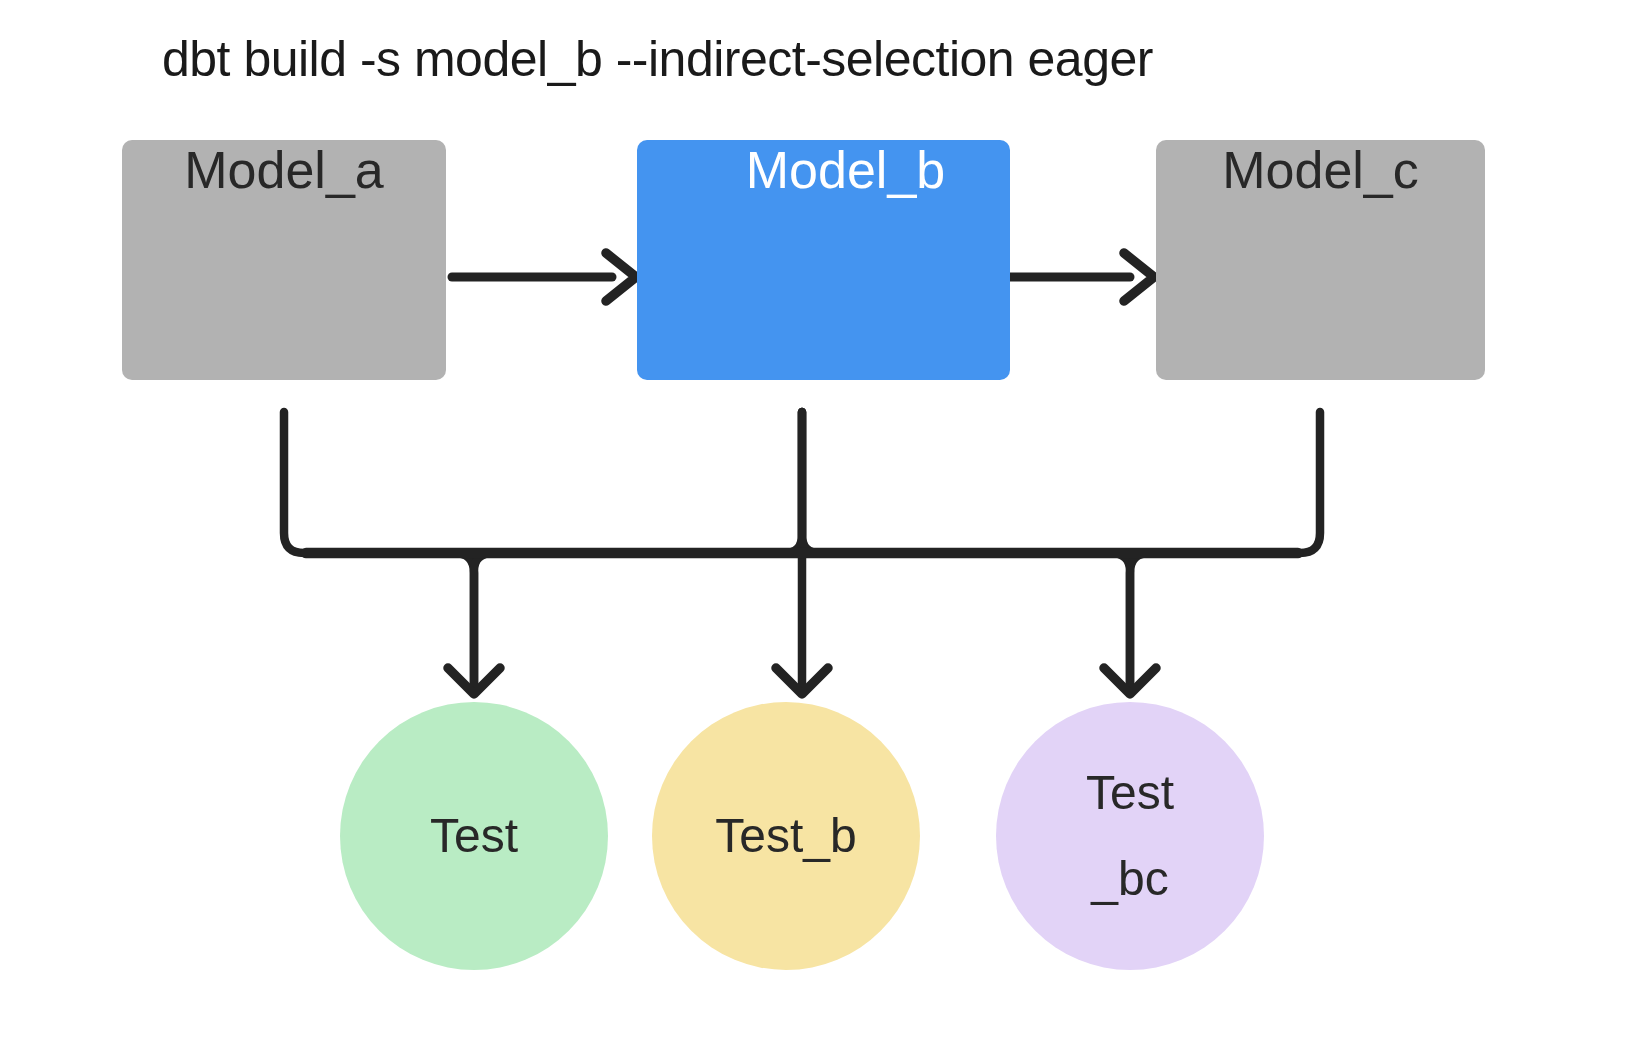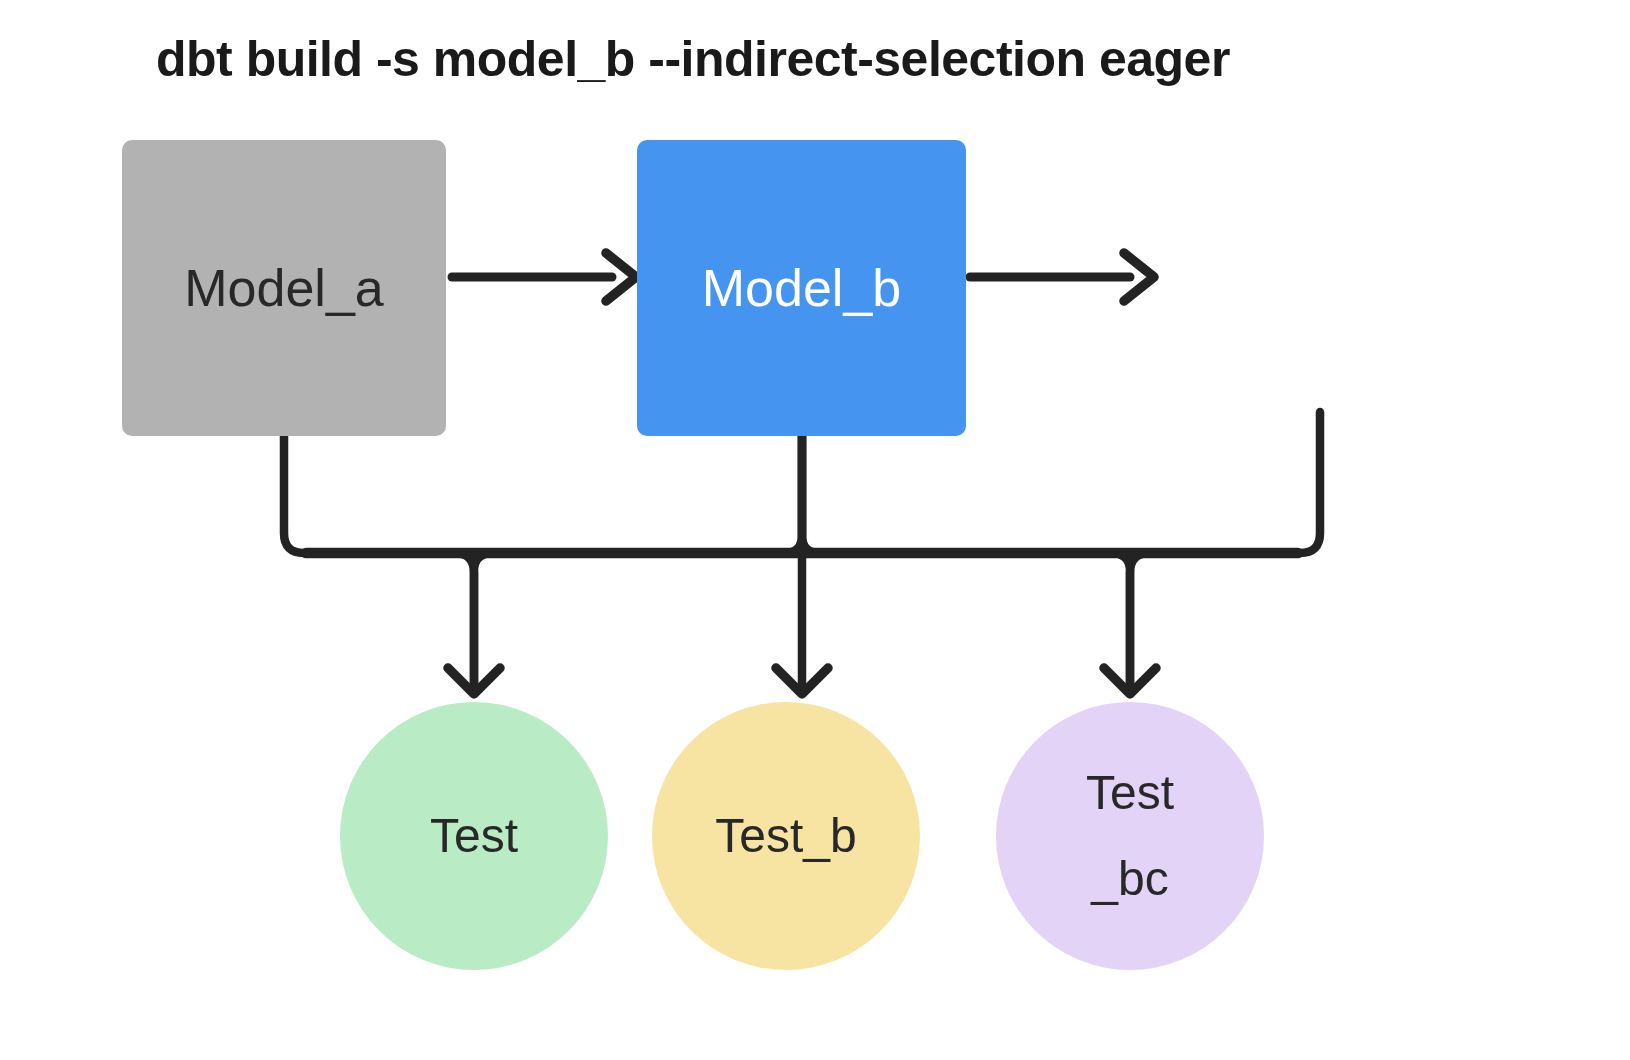--- a/index.html
+++ b/index.html
@@ -10,24 +10,24 @@
   }
   .stage {
     position: relative;
     width: 1630px;
     height: 1060px;
     overflow: hidden;
     background: var(--background, #ffffff);
   }
   .title {
     position: absolute;
-    left: 156px;
+    left: 162px;
     top: 30px;
     font-size: 50px;
-    font-weight: 700;
+    font-weight: 400;
     letter-spacing: -0.5px;
     color: var(--text-title, #1a1a1a);
     white-space: nowrap;
   }
   .connectors {
     position: absolute;
     left: 0;
     top: 0;
     width: 1630px;
     height: 1060px;
@@ -38,30 +38,29 @@
     stroke-linecap: round;
     stroke-linejoin: round;
   }
   .edge  { stroke-width: 8.5px; }
   .bus   { stroke-width: 10.5px; }
   .arrowline { stroke-width: 9px; }
   .chevron   { stroke-width: 9.5px; }
   .box {
     position: absolute;
     display: flex;
-    align-items: center;
     justify-content: center;
     border-radius: 10px;
     font-size: 52px;
     font-weight: 400;
     top: 140px;
-    height: 296px;
+    height: 240px;
   }
   .box.gray { background: var(--box-gray, #b2b2b2); color: var(--text-dark, #282828); }
-  .box.blue { background: var(--box-blue, #4494f0); color: var(--text-light, #ffffff); }
+  .box.blue { background: var(--box-blue, #4494f0); color: var(--text-light, #ffffff); padding-left: 44px; }
   .model-a { left: 122px;  width: 324px; }
   .model-b { left: 637px;  width: 329px; }
   .model-c { left: 1156px; width: 329px; }
   .circle {
     position: absolute;
     top: 702px;
     width: 268px;
     height: 268px;
     border-radius: 50%;
     display: flex;
@@ -106,20 +105,23 @@
     <path class="chevron" d="M776 668 L802 694 L828 668"></path>
     <path class="chevron" d="M1104 668 L1130 694 L1156 668"></path>
   </svg>
 
   <div class="box gray model-a">
     <span>Model_a</span>
   </div>
   <div class="box blue model-b">
     <span>Model_b</span>
   </div>
+  <div class="box gray model-c">
+    <span>Model_c</span>
+  </div>
 
   <div class="circle test-ab">
     <span>Test</span>
   </div>
   <div class="circle test-b">
     <span>Test_b</span>
 
   </div>
   <div class="circle test-bc">
     <span>Test</span>

